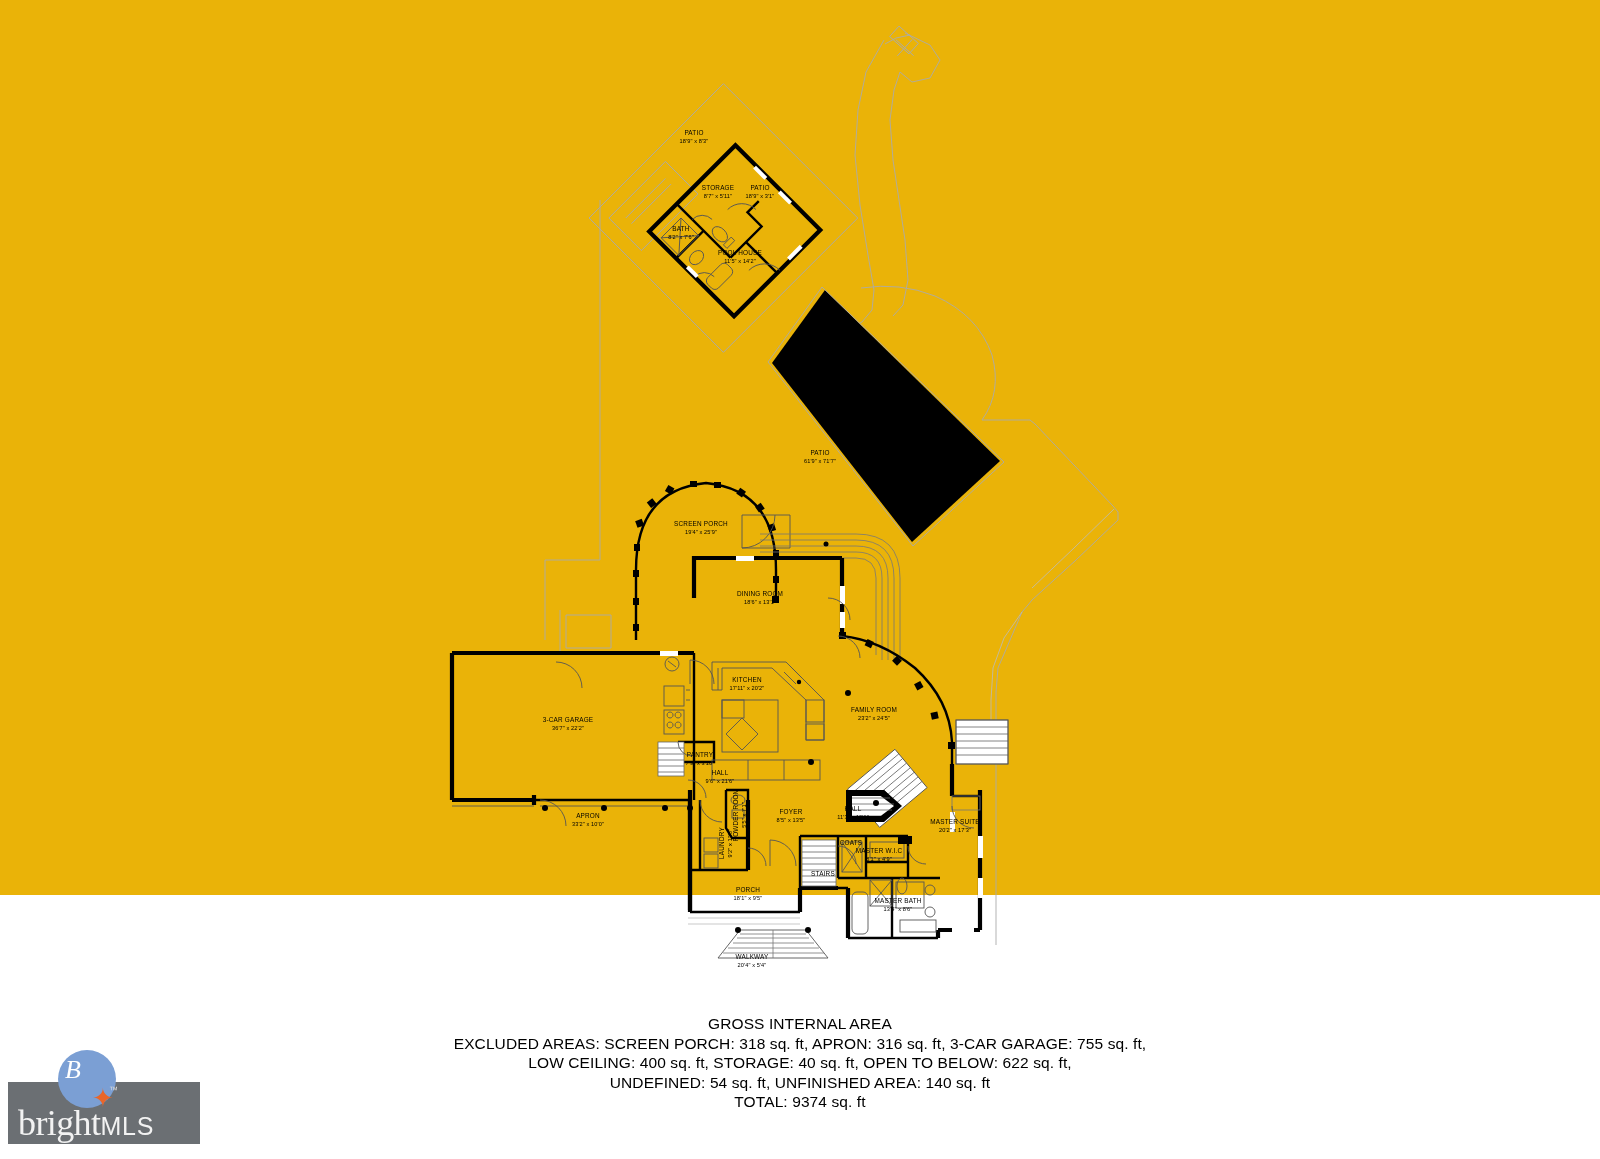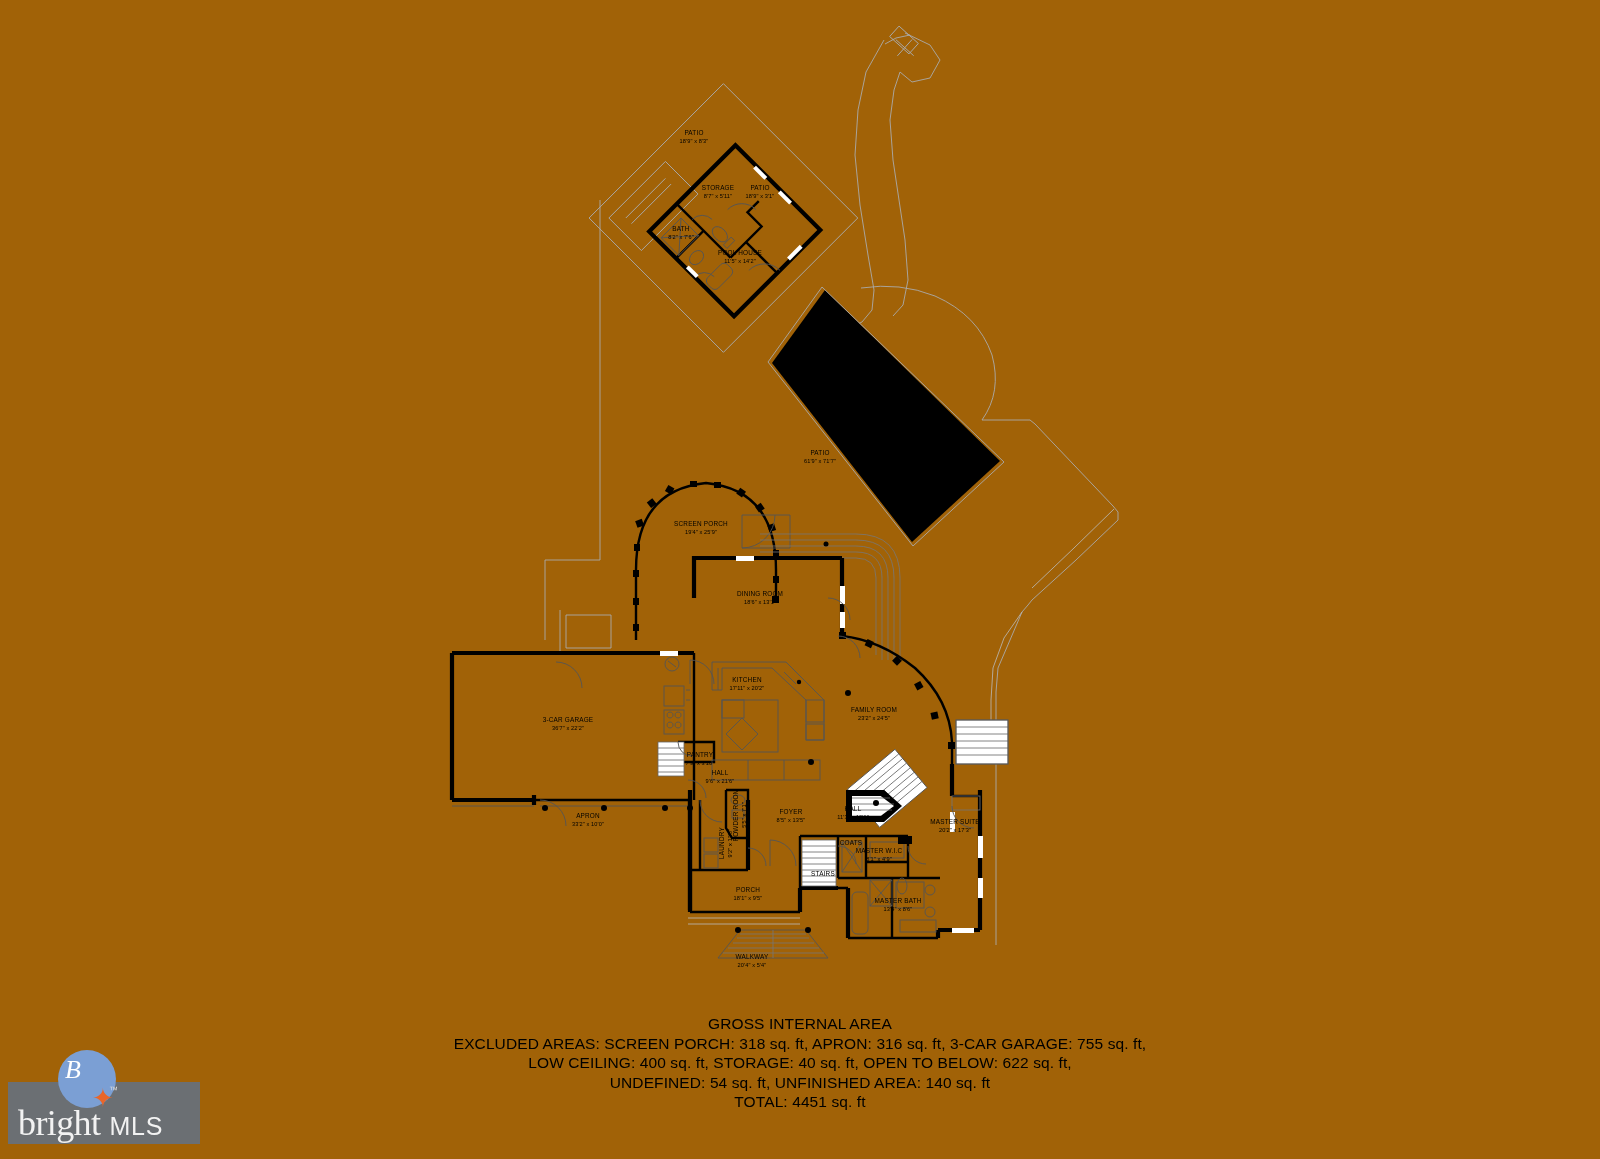--- a/index.html
+++ b/index.html
@@ -6,22 +6,22 @@
   * { box-sizing: border-box; }
   html, body {
     margin: 0; padding: 0;
     width: 1600px; height: 1159px;
     background: #ffffff;
     font-family: "Liberation Sans", sans-serif;
     overflow: hidden;
   }
   #page {
     position: relative;
-    width: 1600px; height: 1159px;
-    background: #a16207;
+    width: 1600px; height: 895px;
+    background: #eab308;
   }
   #plan-svg { position: absolute; left: 0; top: 0; }
 
   
   #footer {
     position: absolute;
     left: 0;
     top: 1014px;
     width: 1600px;
     text-align: center;
@@ -101,21 +101,20 @@
     left: 101px;
     top: 3px;
     color: #dcdcdc;
     font-size: 9px;
     z-index: 3;
   }
   #wm-mls {
     font-family: "Liberation Sans", sans-serif;
     font-size: 25px;
     color: #f2f2f2;
-    margin-left: 9px;
     letter-spacing: 0.8px;
   }
 
   
 </style>
 </head>
 <body>
 
 <div id="page">
 
@@ -545,21 +544,21 @@
         </g>
       </g>
 
   </svg>
 
   <div id="footer">
     <div class="ftitle">GROSS INTERNAL AREA</div>
     <div class="fline">EXCLUDED AREAS: SCREEN PORCH: 318 sq. ft, APRON: 316 sq. ft, 3-CAR GARAGE: 755 sq. ft,</div>
     <div class="fline">LOW CEILING: 400 sq. ft, STORAGE: 40 sq. ft, OPEN TO BELOW: 622 sq. ft,</div>
     <div class="fline">UNDEFINED: 54 sq. ft, UNFINISHED AREA: 140 sq. ft</div>
-    <div class="fline">TOTAL: 4451 sq. ft</div>
+    <div class="fline">TOTAL: 9374 sq. ft</div>
   </div>
 
   <div id="watermark">
     <div id="wm-circle"></div>
     <div id="wm-circle-script">B</div>
     <div id="wm-text">
       <span id="wm-bright">bright</span>
       <span id="wm-mls">MLS</span>
     </div>
     <div id="wm-star">✦</div>

